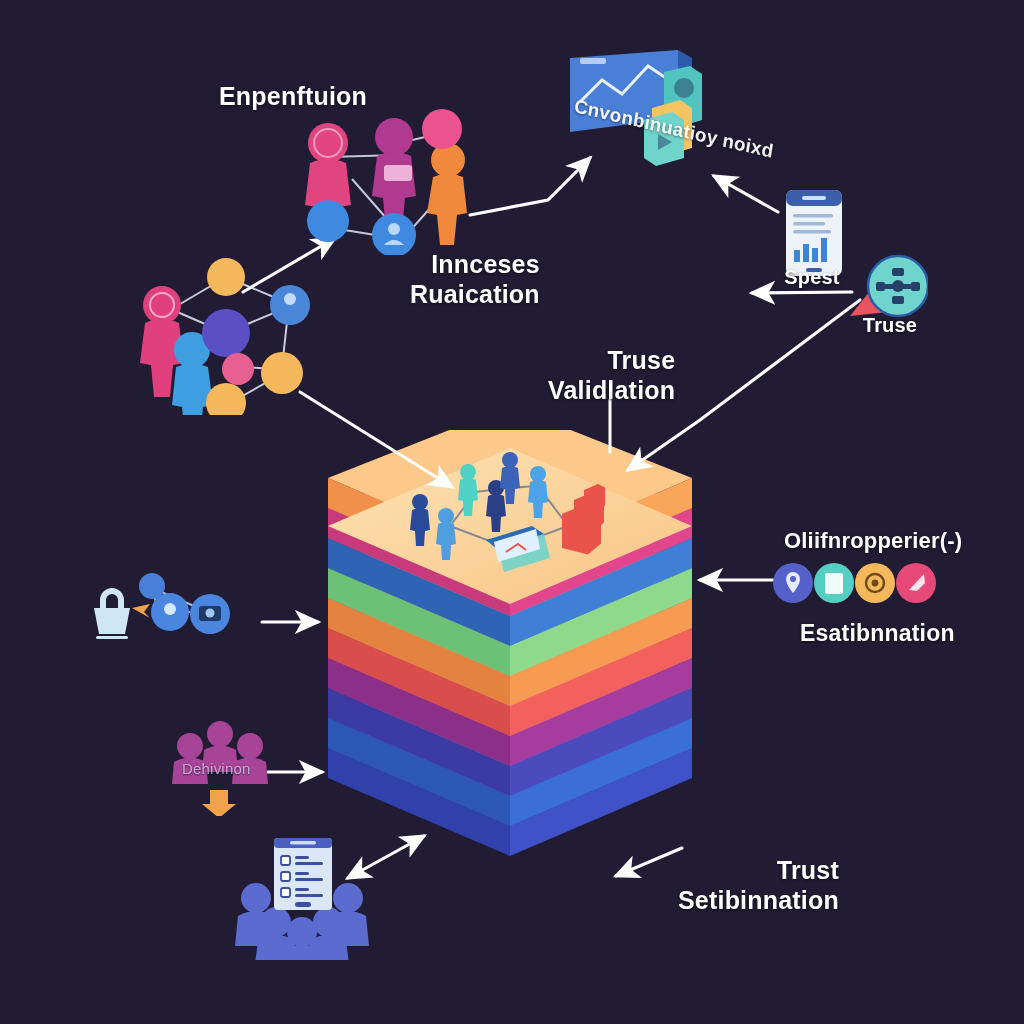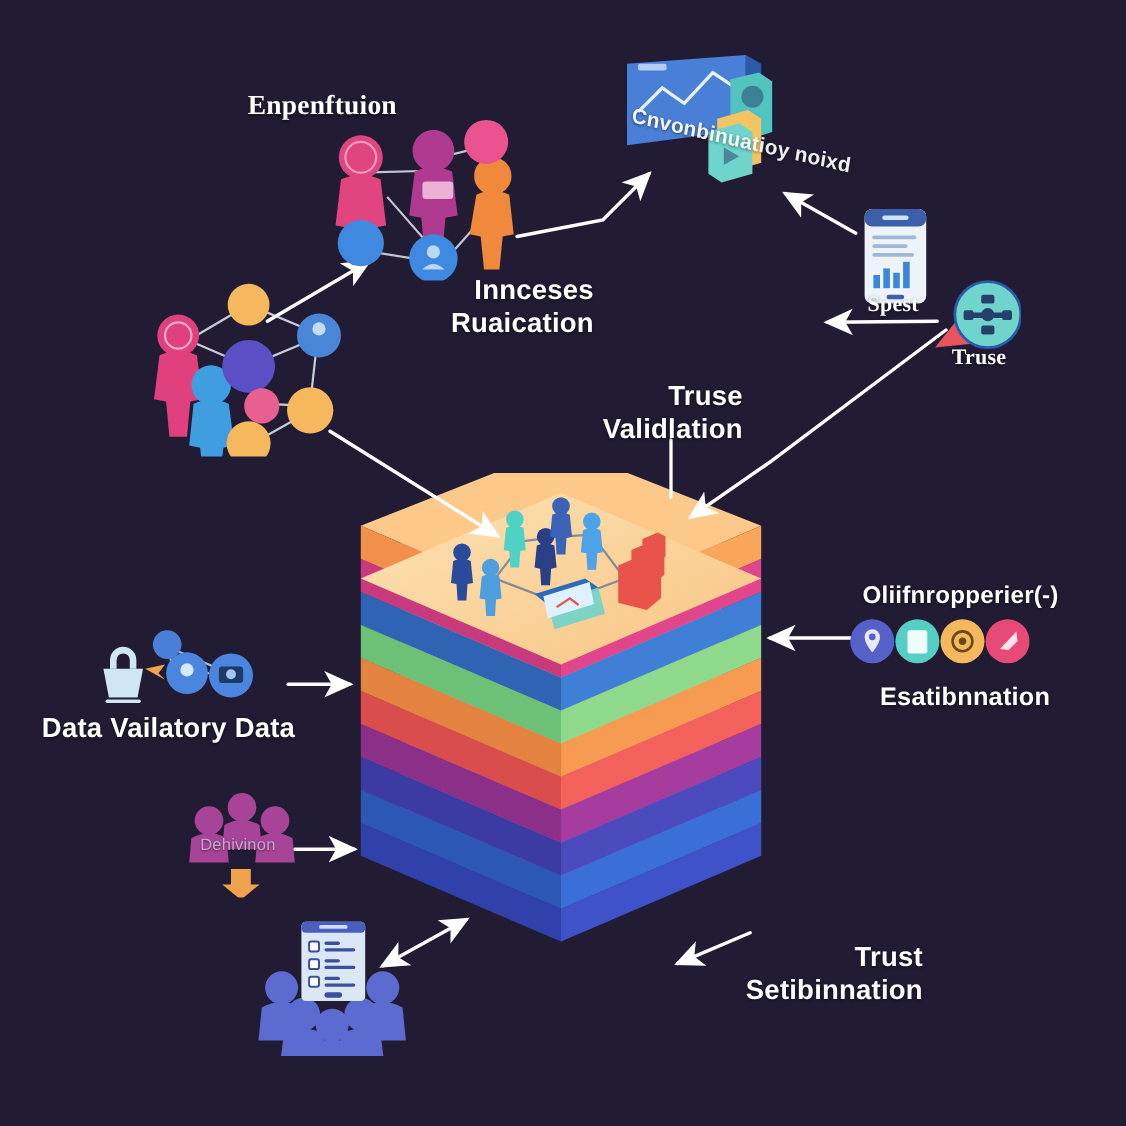--- a/index.html
+++ b/index.html
@@ -13,21 +13,21 @@
   #canvas{position:absolute;inset:0;width:1024px;height:1024px;}
   .lyr{position:absolute;}
 
   
   .lbl{
     position:absolute;color:#ffffff;font-weight:bold;
     letter-spacing:.2px;line-height:1.18;
     text-shadow:0 1px 3px rgba(0,0,0,.55);
     white-space:pre-line;
   }
-  .lbl.c{text-align:center;transform:translateX(-50%);font-family:Liberation Serif, serif;}
+  .lbl.c{text-align:center;transform:translateX(-50%);}
   .lbl.l{text-align:right;}
   .lbl.faint{color:#cdd3e6;opacity:.72;font-weight:normal;text-shadow:0 1px 2px rgba(0,0,0,.8);}
 
   
   svg.arrows{position:absolute;inset:0;width:1024px;height:1024px;overflow:visible;}
 
   
   #cube{position:absolute;left:300px;top:430px;width:420px;height:500px;}
 </style>
 </head>
@@ -375,19 +375,18 @@
   <div class="lbl c" style="left:890px;top:314px;font-size:20px;">Truse</div>
 
 
   <div class="lbl l" style="left:548px;top:346px;font-size:25px;">Truse
 Validlation</div>
 
   <div class="lbl l" style="left:784px;top:528px;font-size:22px;">Oliifnropperier(-)</div>
 
   <div class="lbl l" style="left:800px;top:604px;font-size:23px;margin-top:16px;">Esatibnnation</div>
 
-  <div class="lbl l" style="left:38px;top:648px;font-size:25px;">Data Vailatory Data</div>
 
   <div class="lbl l" style="left:678px;top:856px;font-size:25px;">Trust
 Setibinnation</div>
 
 
 </div>
 
 </body></html>

